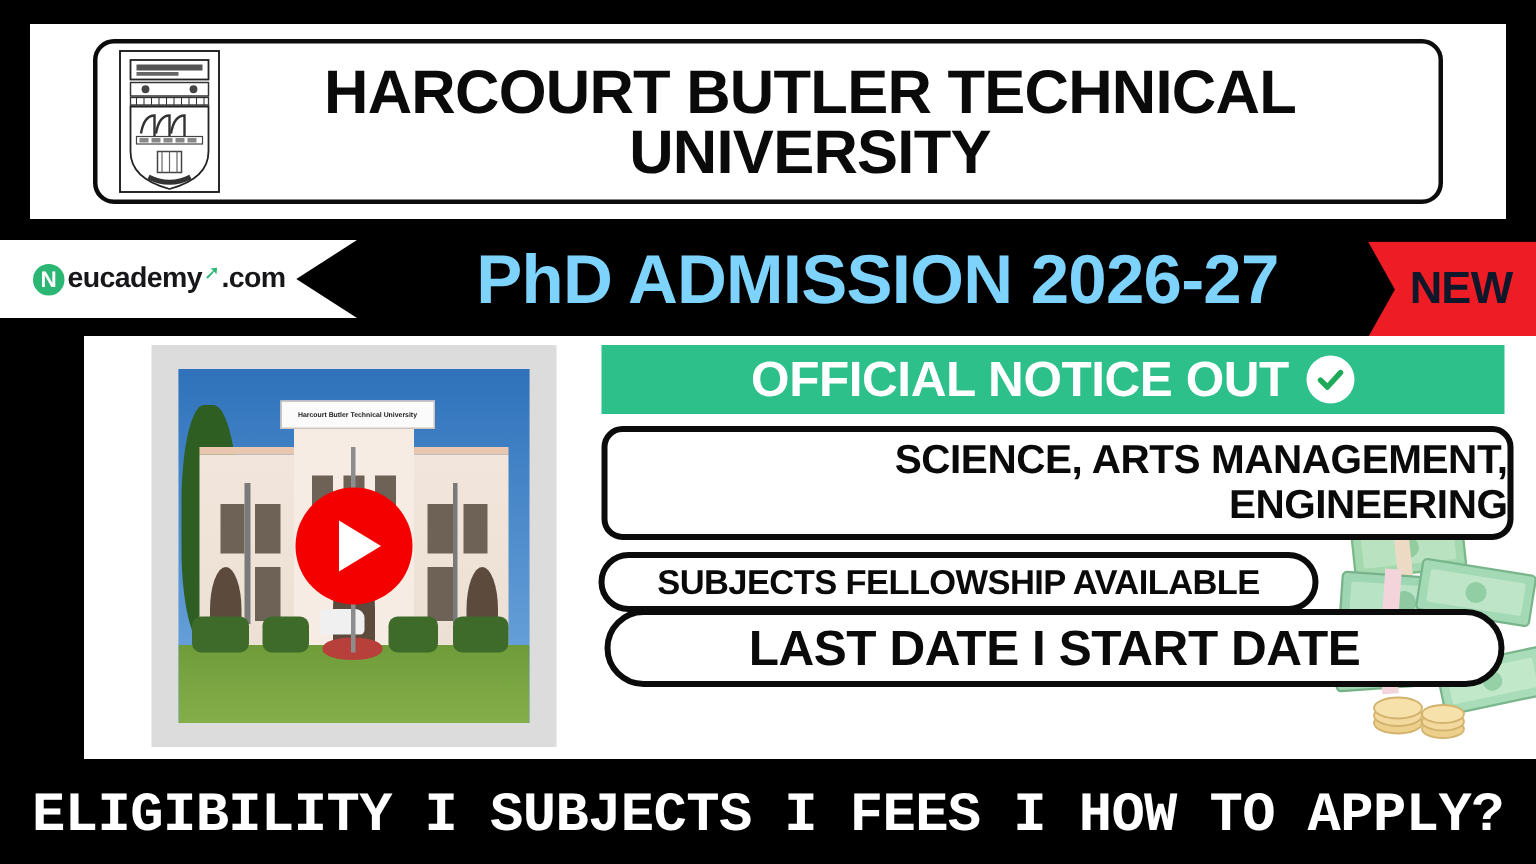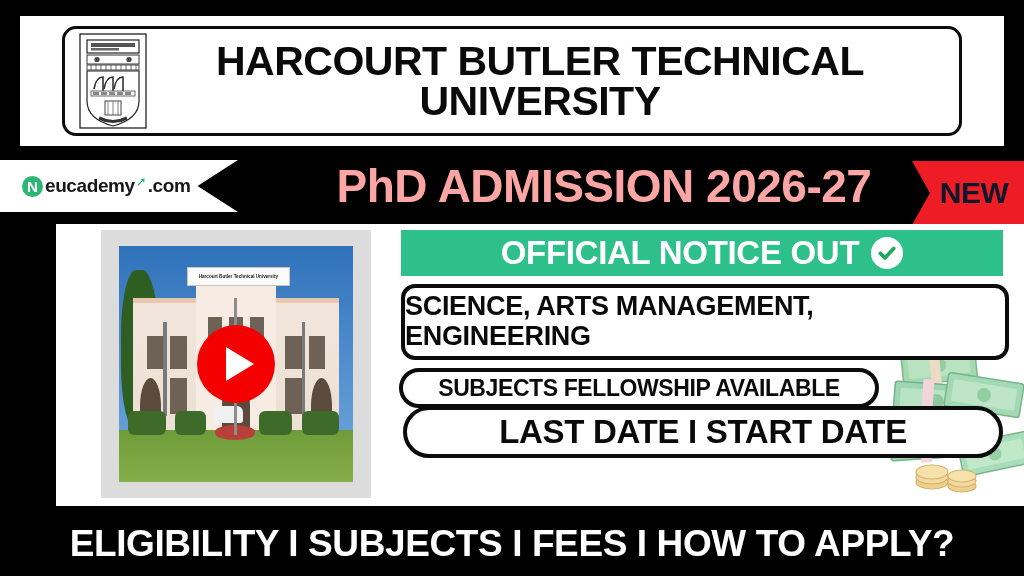--- a/index.html
+++ b/index.html
@@ -78,24 +78,24 @@
     letter-spacing:-0.4px;
     font-family:"Liberation Sans", sans-serif;
   }
   .brand-arrow{ color:#2bb673; font-size:13px; position:relative; top:-5px; left:-1px; }
   .brand-dotcom{
     font-size:19px; font-weight:bold; color:#17171a;
     letter-spacing:-0.4px; margin-left:-2px;
     font-family:"Liberation Sans", sans-serif;
   }
   .headline{
-    position:absolute; left:274px; top:0;
+    position:absolute; left:255px; top:0;
     width:660px; height:68px;
     display:flex; align-items:center; justify-content:center;
-    color:#fca5a5;
+    color:#7dd3fc;
     font-size:46px; font-weight:bold;
     letter-spacing:-0.5px;
     white-space:nowrap;
     font-family:"Liberation Sans", sans-serif;
   }
   .new-badge{
     position:absolute; right:0; top:9px;
     width:112px; height:64px;
     background:#ee1c25;
     -webkit-clip-path:polygon(0 0, 100% 0, 100% 100%, 0 100%, 16% 50%);
@@ -202,21 +202,21 @@
     background:#fff;
     display:flex; align-items:center; justify-content:center;
   }
   .check svg{ width:20px; height:20px; }
 
   .pillbox{
     position:absolute;
     border:4px solid #0b0b0b;
     background:#fff;
     display:flex; align-items:center; justify-content:center;
-    text-align:left;
+    text-align:right;
     color:#0a0a0a; font-weight:bold;
     font-family:"Liberation Sans", sans-serif;
   }
   .box-subjects{
     left:10px; top:60px; width:608px; height:76px;
     border-radius:14px;
     font-size:27px; line-height:1.1; letter-spacing:-0.3px;
   }
   .box-fellow{
     left:8px; top:144px; width:480px; height:40px;
@@ -234,21 +234,21 @@
     position:absolute; left:0; top:512px;
     width:1024px; height:64px;
     background:#000;
     display:flex; align-items:center; justify-content:center;
   }
   .footer-txt{
     color:#fff;
     font-size:37px; font-weight:bold;
     letter-spacing:-0.4px;
     white-space:nowrap;
-    font-family:Liberation Sans, sans-serif;
+    font-family:Liberation Mono, monospace;
   }
 </style>
 </head>
 <body>
 
 <div id="thumb">
 
   <div class="row-title">
     <div class="title-box">
       <div class="crest">

